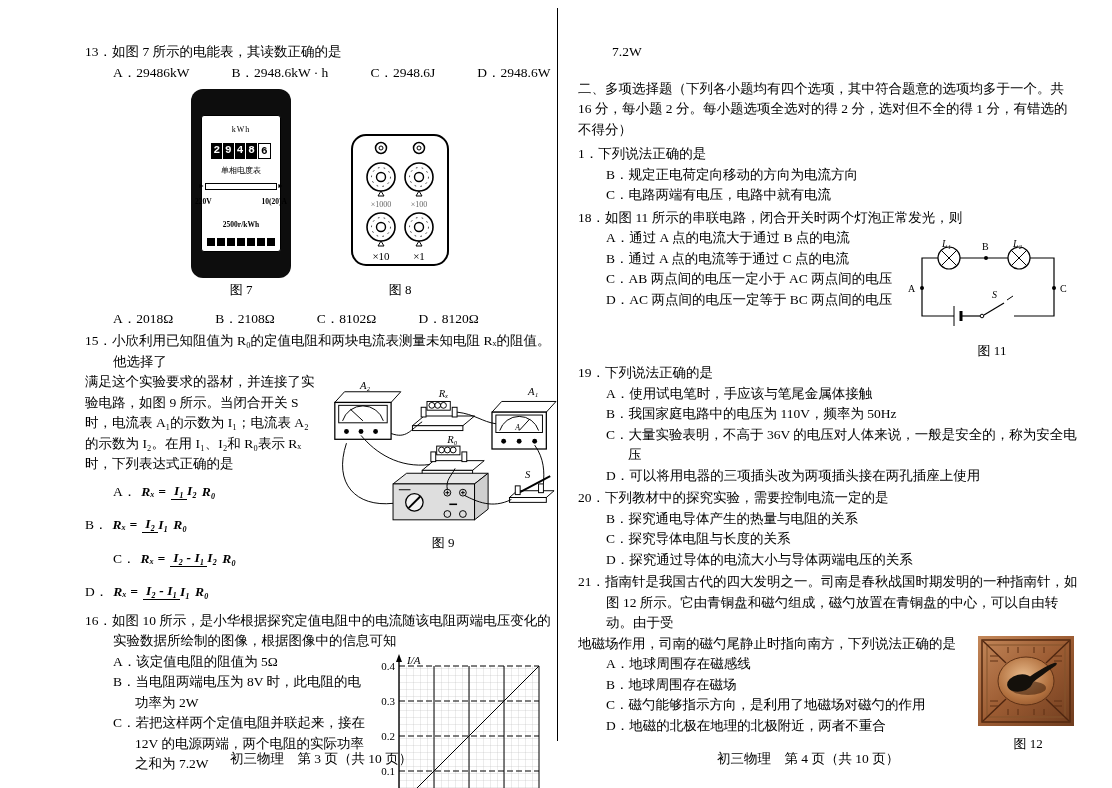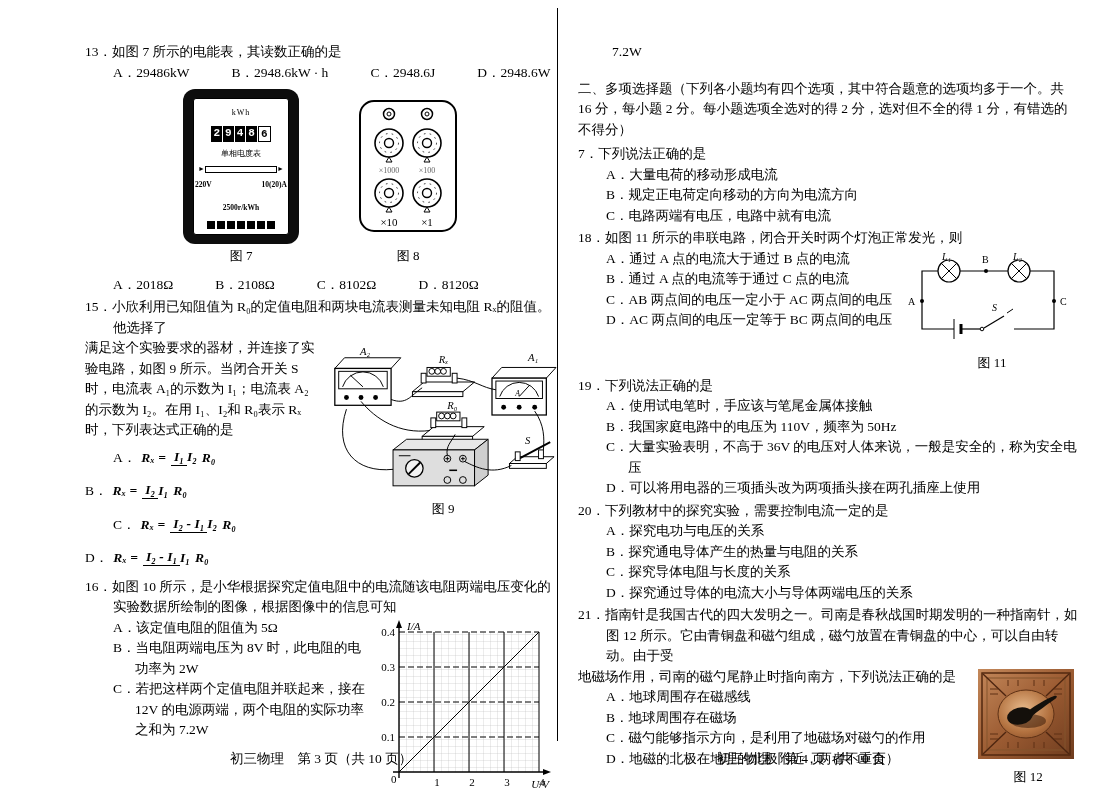--- a/index.html
+++ b/index.html
@@ -8,21 +8,21 @@
   .divider{position:absolute;left:557px;top:8px;height:733px;width:1px;background:#000;}
   .col{position:absolute;top:42px;font-size:13.5px;line-height:20.5px;}
   .col-left{left:85px;width:472px;}
   .col-right{left:578px;width:502px;}
   .stem{padding-left:28px;text-indent:-28px;}
   .optrow{display:flex;gap:42px;padding-left:28px;}
   .opts .opt{padding-left:50px;text-indent:-22px;}
   .figrow{display:flex;justify-content:center;align-items:flex-end;gap:58px;margin:6px 0 8px 0;}
   .figcap{text-align:center;font-size:13px;margin-top:2px;}
   
-  .meter{width:116px;background:#0d0d0d;border-radius:12px;padding:9px 10px;box-sizing:border-box;}
+  .meter{width:100px;background:#0d0d0d;border-radius:12px;padding:26px 10px;box-sizing:border-box;}
   .mface{background:#fff;border:1.5px solid #000;border-radius:3px;padding:4px 3px 5px 3px;display:flex;flex-direction:column;align-items:center;gap:2px;}
   .kwh{font-size:8px;letter-spacing:1px;}
   .digits{display:flex;gap:1px;}
   .digits .d{background:#000;color:#fff;font:bold 11px "Liberation Mono","DejaVu Sans Mono",monospace;padding:0 2px;line-height:14px;}
   .digits .d.dec{background:#fff;color:#000;border:1px solid #000;}
   .mname{font-size:8px;}
   .disc{display:flex;align-items:center;width:86px;}
   .disc .bar{flex:1;height:5px;border:1px solid #000;}
   .disc .ar{font-size:7px;line-height:5px;}
   .specs{display:flex;justify-content:space-between;width:92px;font-size:7.5px;font-weight:bold;}
@@ -34,21 +34,21 @@
   .fracs{clear:none;}
   .frow{display:inline-flex;align-items:center;gap:5px;margin:7px 0 6px 0;font-weight:bold;font-style:italic;}
   .frow .flabel{font-style:normal;font-weight:normal;}
   .frac{display:inline-flex;align-items:center;line-height:1.1;}
   .frac .num{border-bottom:1.4px solid #000;padding:0 3px;}
   .findent{margin-left:28px;}
   .gap18{display:inline-block;width:26px;}
   
   .fig10wrap{float:right;width:186px;margin:2px 0 2px 6px;}
   
-  .fig11wrap{float:right;width:176px;margin:4px 0 2px 6px;}
+  .fig11wrap{float:right;width:176px;margin:12px 0 2px 6px;}
   
   .fig12wrap{float:right;width:100px;margin:2px 2px 2px 8px;}
   .footer{position:absolute;bottom:20px;width:100%;text-align:center;font-size:13.5px;}
   .footer-left{left:85px;width:472px;}
   .footer-right{left:578px;width:460px;}
   .carry{padding-left:34px;margin-bottom:16px;}
   .section-title{margin-bottom:4px;}
   .q{margin-bottom:2px;}
   svg text{font-family:"Liberation Serif","DejaVu Serif",serif;}
 </style>
@@ -335,23 +335,22 @@
 
   <div class="footer footer-left">初三物理　第 3 页（共 10 页）</div>
 
   <div class="col col-right">
 
     <div class="carry">7.2W</div>
 
     <div class="section-title">二、多项选择题（下列各小题均有四个选项，其中符合题意的选项均多于一个。共 16 分，每小题 2 分。每小题选项全选对的得 2 分，选对但不全的得 1 分，有错选的不得分）</div>
 
     <div class="q">
-      <div class="stem">7．下列说法正确的是</div>
-      <div class="opts">
-        <div class="opt">A．大量电荷的移动形成电流</div>
+      <div class="stem">1．下列说法正确的是</div>
+      <div class="opts">
         <div class="opt">B．规定正电荷定向移动的方向为电流方向</div>
         <div class="opt">C．电路两端有电压，电路中就有电流</div>
       </div>
     </div>
 
     <div class="q">
       <div class="stem">18．如图 11 所示的串联电路，闭合开关时两个灯泡正常发光，则</div>
       <div class="fig11wrap">
         <svg width="176" height="92" viewBox="0 0 176 92">
           <polyline points="18,48 18,18 34,18" fill="none" stroke="#000" stroke-width="1.2"></polyline>
@@ -403,21 +402,20 @@
         <div class="opt">A．使用试电笔时，手应该与笔尾金属体接触</div>
         <div class="opt">B．我国家庭电路中的电压为 110V，频率为 50Hz</div>
         <div class="opt">C．大量实验表明，不高于 36V 的电压对人体来说，一般是安全的，称为安全电压</div>
         <div class="opt">D．可以将用电器的三项插头改为两项插头接在两孔插座上使用</div>
       </div>
     </div>
 
     <div class="q">
       <div class="stem">20．下列教材中的探究实验，需要控制电流一定的是</div>
       <div class="opts">
-        <div class="opt">A．探究电功与电压的关系</div>
         <div class="opt">B．探究通电导体产生的热量与电阻的关系</div>
         <div class="opt">C．探究导体电阻与长度的关系</div>
         <div class="opt">D．探究通过导体的电流大小与导体两端电压的关系</div>
       </div>
     </div>
 
     <div class="q">
       <div class="stem">21．指南针是我国古代的四大发明之一。司南是春秋战国时期发明的一种指南针，如图 12 所示。它由青铜盘和磁勺组成，磁勺放置在青铜盘的中心，可以自由转动。由于受</div>
       <div class="fig12wrap">
         <svg width="96" height="90" viewBox="0 0 96 90">

